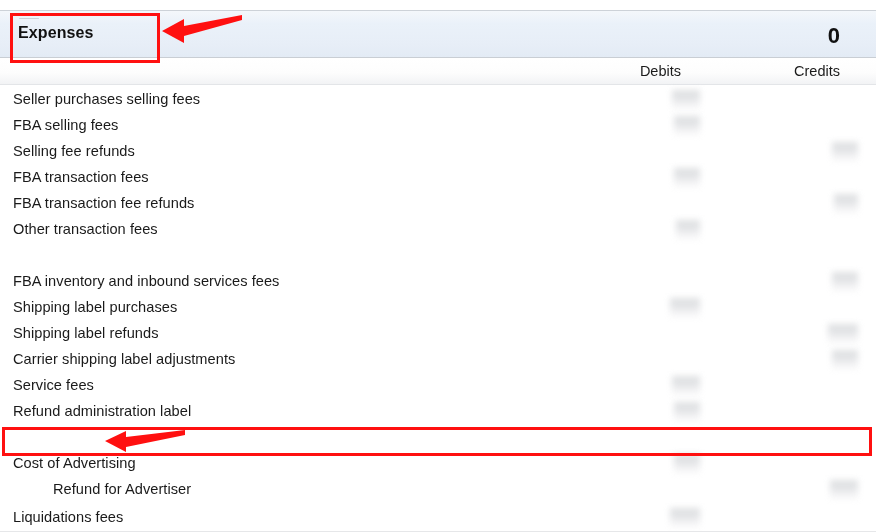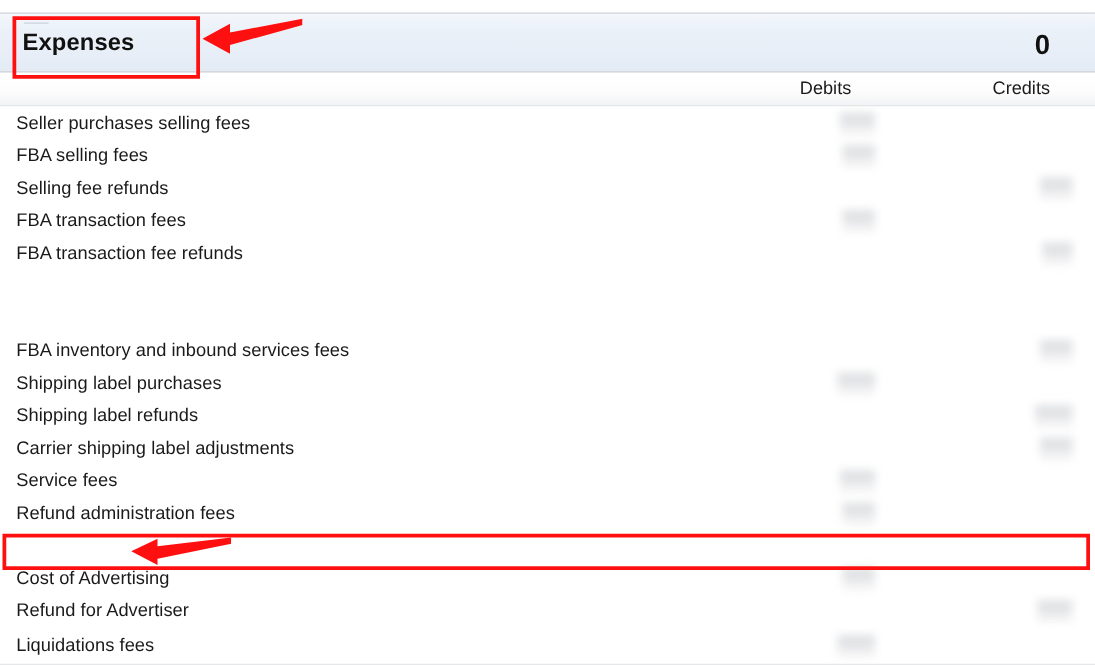--- a/index.html
+++ b/index.html
@@ -29,21 +29,21 @@
         #f4f7fb 0%, #eaf1f9 28%, #e7eef7 72%, #e3ebf5 100%);
     border-top: 1px solid #cdd2d8;
     border-bottom: 1px solid #c9ced4;
   }
   .section-header-inner {
     position: absolute; inset: 0;
   }
   .section-title {
     position: absolute;
     left: 18px; top: 13px;
-    font-size: 19px;
+    font-size: 16px;
     font-weight: bold;
     letter-spacing: .1px;
     color: #111111;
     white-space: nowrap;
   }
   .section-total {
     position: absolute;
     right: 36px; top: 12px;
     font-size: 22px;
     font-weight: bold;
@@ -193,20 +193,26 @@
         <div class="val val-credit" style="width: 24px;">
           <i></i>
         </div>
       </div>
       <div class="row" style="top: 78px;">
         <div class="row-label">FBA transaction fees</div>
         <div class="val val-debit" style="width: 26px;">
           <i></i>
         </div>
       </div>
+      <div class="row" style="top: 130px;">
+        <div class="row-label">Other transaction fees</div>
+        <div class="val val-debit" style="width: 24px;">
+          <i></i>
+        </div>
+      </div>
       <div class="row" style="top: 182px; padding-left: 23px;">
         <div class="row-label">FBA inventory and inbound services fees</div>
         <div class="val val-credit" style="width: 26px;">
           <i></i>
         </div>
       </div>
       <div class="row" style="top: 208px;">
         <div class="row-label">Shipping label purchases</div>
         <div class="val val-debit" style="width: 30px;">
           <i></i>
@@ -224,32 +230,32 @@
           <i></i>
         </div>
       </div>
       <div class="row" style="top: 286px;">
         <div class="row-label">Service fees</div>
         <div class="val val-debit" style="width: 28px;">
           <i></i>
         </div>
       </div>
       <div class="row" style="top: 312px;">
-        <div class="row-label">Refund administration fees</div>
+        <div class="row-label">Refund administration label</div>
         <div class="val val-debit" style="width: 26px;">
           <i></i>
         </div>
       </div>
       <div class="row" style="top: 364px; padding-left: 26px;">
         <div class="row-label">Cost of Advertising</div>
         <div class="val val-debit" style="width: 26px;">
           <i></i>
         </div>
       </div>
-      <div class="row" style="top: 390px;">
+      <div class="row" style="top: 390px; margin-left: 40px;">
         <div class="row-label">Refund for Advertiser</div>
         <div class="val val-credit" style="width: 28px;">
           <i></i>
         </div>
       </div>
       <div class="row" style="top: 418px;">
         <div class="row-label">Liquidations fees</div>
         <div class="val val-debit" style="width: 30px;">
           <i></i>
         </div>

